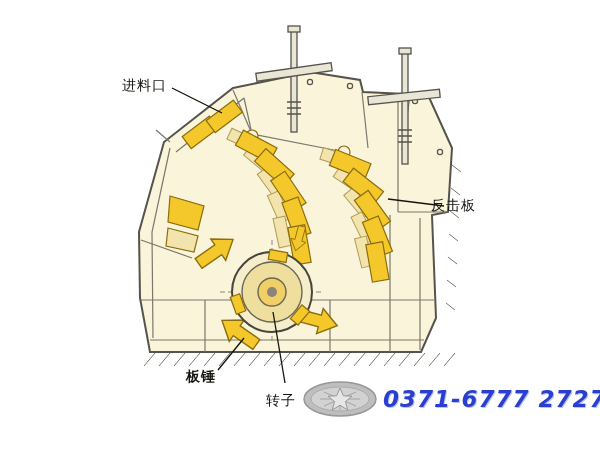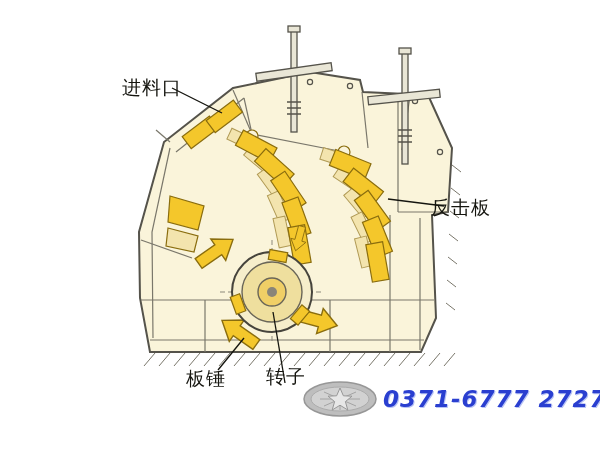--- a/index.html
+++ b/index.html
@@ -2,21 +2,21 @@
 <html><head>
 <meta charset="utf-8">
 <style>
   html,body{margin:0;padding:0;background:#fff;}
   .canvas{
     position:relative;width:600px;height:450px;background:#ffffff;
     font-family:"DejaVu Sans","Liberation Sans",sans-serif;overflow:hidden;
   }
   .canvas svg{position:absolute;left:0;top:0;}
   .dlabel{
-    position:absolute;font-size:19px;color:#15150f;letter-spacing:1px;
+    position:absolute;font-size:14px;color:#15150f;letter-spacing:1px;
     white-space:nowrap;line-height:1;text-align:right;
   }
   .phone{
     position:absolute;left:383px;top:386px;
     font-size:23px;font-weight:bold;font-style:italic;color:#2a3fd0;
     text-shadow:1px 1px 0 #b9c4f5, -1px -1px 0 #ffffff;
     letter-spacing:1px;white-space:nowrap;
   }
 </style>
 </head>
@@ -146,18 +146,18 @@
     <g opacity="0.92">
       <ellipse cx="340" cy="399" rx="36" ry="17" fill="#b9b9b9" stroke="#8f8f8f" stroke-width="1.5"></ellipse>
       <ellipse cx="340" cy="399" rx="29" ry="12" fill="#cfcfcf" stroke="#a5a5a5" stroke-width="1"></ellipse>
       <path d="M320 399 H360 M340 388 V410 M324 392 L356 406 M324 406 L356 392" stroke="#9c9c9c" stroke-width="1"></path>
       <path d="M340 388 L343.4 395.8 L352 396.2 L345.4 401.6 L347.8 410 L340 405.2 L332.2 410 L334.6 401.6 L328 396.2 L336.6 395.8 Z" fill="#e6e6e6" stroke="#8f8f8f" stroke-width="1"></path>
     </g>
   </svg>
 
   <div class="dlabel" style="left:122px;top:78px;">进料口</div>
   <div class="dlabel" style="left:431px;top:198px;">反击板</div>
-  <div class="dlabel" style="left:186px;top:369px;">板锤</div>
-  <div class="dlabel" style="left:266px;top:367px;">转子</div>
+  <div class="dlabel" style="left:186px;top:369px;font-weight:bold;">板锤</div>
+  <div class="dlabel" style="left:266px;top:394px;font-family:Liberation Mono, monospace;">转子</div>
 
   <div class="phone">0371-6777 2727</div>
 
 </div>
 
 </body></html>

